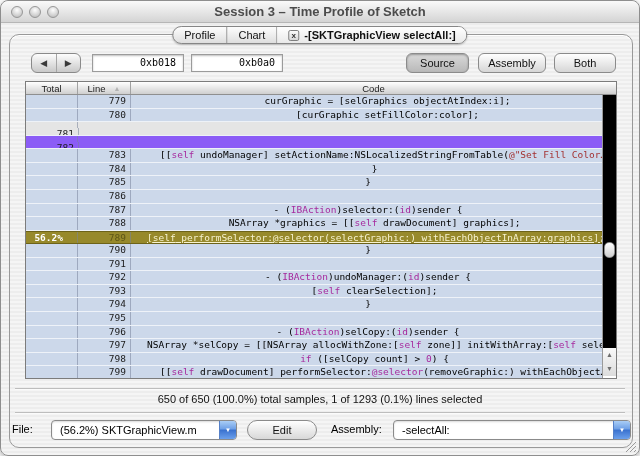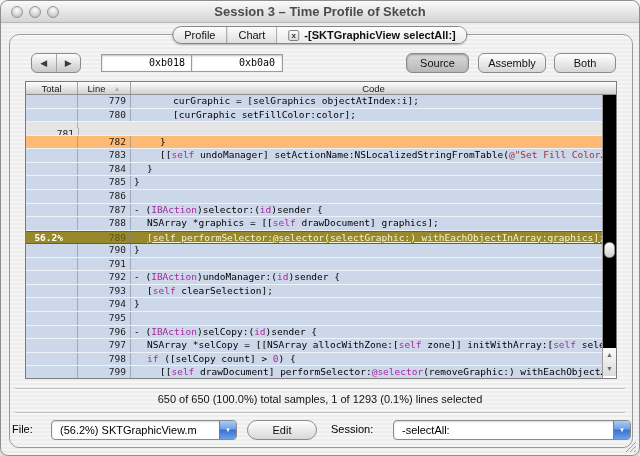--- a/index.html
+++ b/index.html
@@ -64,21 +64,21 @@
   }
   .nav-seg .seg{flex:1; text-align:center; font-size:9px; line-height:19px; color:#3a3a3a;}
   .nav-seg .seg:first-child{border-right:1px solid #a5a5a5;}
   .addr{
     position:absolute; top:53px; height:18px; width:92px;
     background:#fff; border:1px solid #9b9b9b;
     box-shadow:inset 0 1px 2px rgba(0,0,0,.25);
     font-family:"DejaVu Sans Mono", monospace; font-size:10px; line-height:16px;
     text-align:right; padding:0 7px; color:#000;
   }
-  #addr1{left:100px;} #addr2{left:190px;}
+  #addr1{left:91px;} #addr2{left:190px;}
   .view-btn{
     position:absolute; top:52px; height:20px; border:1px solid #8b8b8b; border-radius:6px;
     background:linear-gradient(#ffffff,#d6d6d6);
     font-size:11px; color:#111; text-align:center; line-height:18px;
   }
   .view-btn.selected{background:linear-gradient(#d9d9d9,#b9b9b9); box-shadow:inset 0 1px 2px rgba(0,0,0,.3);}
   #btn-source{left:405px; width:63px;}
   #btn-assembly{left:477px; width:68px;}
   #btn-both{left:553px; width:62px;}
   
@@ -104,21 +104,21 @@
   .cell.total{
     width:52px; text-align:right; padding-right:14px;
     border-right:1px solid rgba(120,132,155,.55);
     font-family:"DejaVu Sans Mono", monospace; font-size:9.5px; color:#000;
   }
   .cell.line{
     width:53px; text-align:right; padding-right:4px;
     border-right:1px solid rgba(120,132,155,.55);
     font-family:"DejaVu Sans Mono", monospace; font-size:9.5px; color:#1c1c1c;
   }
-  .cell.code{flex:1; font-family:"DejaVu Sans Mono", monospace; font-size:9.5px; color:#000;}
+  .cell.code{flex:1; font-family:"DejaVu Sans Mono", monospace; font-size:9.5px; color:#000;text-align:center;}
   .seg-p{color:#000;} .seg-k{color:var(--kw);} .seg-s{color:var(--str);} .seg-n{color:var(--num);}
   .code-row.selected{background:#97892b; border-top:1px solid #6d6318; border-bottom:1px solid #6d6318;}
   .code-row.selected .cell.total{color:#fff; font-weight:bold;}
   .code-row.selected .cell.line{color:#5e5616;}
   .code-row.selected .cell.code span{color:var(--sel-text); text-decoration:underline;}
   
   .vscroll{position:absolute; top:13px; right:0; width:14px; bottom:0; background:#fff; border-left:1px solid #9a9a9a;}
   .vtrack{position:absolute; top:0; left:0; right:0; bottom:30px; background:#000;}
   .vthumb{
     position:absolute; left:1px; top:58%; width:11px; height:16px; border-radius:5px;
@@ -218,21 +218,21 @@
         <div class="code-row" style="background: rgb(204, 216, 234);">
           <div class="cell total"></div>
           <div class="cell line">780</div>
           <div class="cell code" style="padding-left: 42px;"><span class="seg-p">[curGraphic setFillColor:color];</span></div>
         </div>
         <div class="code-row" style="background: #e5e5e5; flex-direction: column;">
           <div class="cell total"></div>
           <div class="cell line">781</div>
           <div class="cell code" style="padding-left: 42px;"><span class="seg-p">[curGraphic setDrawsFill:</span><span class="seg-k">YES</span><span class="seg-p">];</span></div>
         </div>
-        <div class="code-row" style="background: #fdba74;">
+        <div class="code-row" style="background: #8b5cf6; flex-direction: column;">
           <div class="cell total"></div>
           <div class="cell line">782</div>
           <div class="cell code" style="padding-left: 29px;"><span class="seg-p">}</span></div>
         </div>
         <div class="code-row" style="background: rgb(204, 216, 234);">
           <div class="cell total"></div>
           <div class="cell line">783</div>
           <div class="cell code" style="padding-left: 29px;"><span class="seg-p">[[</span><span class="seg-k">self</span><span class="seg-p"> undoManager] setActionName:NSLocalizedStringFromTable(</span><span class="seg-s">@"Set Fill Color…</span></div>
         </div>
         <div class="code-row" style="background: rgb(204, 216, 234);">
@@ -331,21 +331,21 @@
   <div class="status">650 of 650 (100.0%) total samples, 1 of 1293 (0.1%) lines selected</div>
   <div class="divider" id="div2"></div>
 
   <div class="footer">
     <span class="flabel" id="file-label">File:</span>
     <div class="popup" id="file-popup">
       <span class="ptext">(56.2%) SKTGraphicView.m</span>
       <span class="pcap">▼</span>
     </div>
     <div class="edit-btn">Edit</div>
-    <span class="flabel" id="function-label">Session:</span>
+    <span class="flabel" id="function-label">Assembly:</span>
     <div class="popup" id="function-popup">
       <span class="ptext">-selectAll:</span>
       <span class="pcap">▼</span>
     </div>
   </div>
 
   <svg class="resize-grip" viewBox="0 0 13 13">
     <line x1="3" y1="13" x2="13" y2="3" stroke="#9a9a9a" stroke-width="1"></line>
     <line x1="7" y1="13" x2="13" y2="7" stroke="#9a9a9a" stroke-width="1"></line>
     <line x1="11" y1="13" x2="13" y2="11" stroke="#9a9a9a" stroke-width="1"></line>

